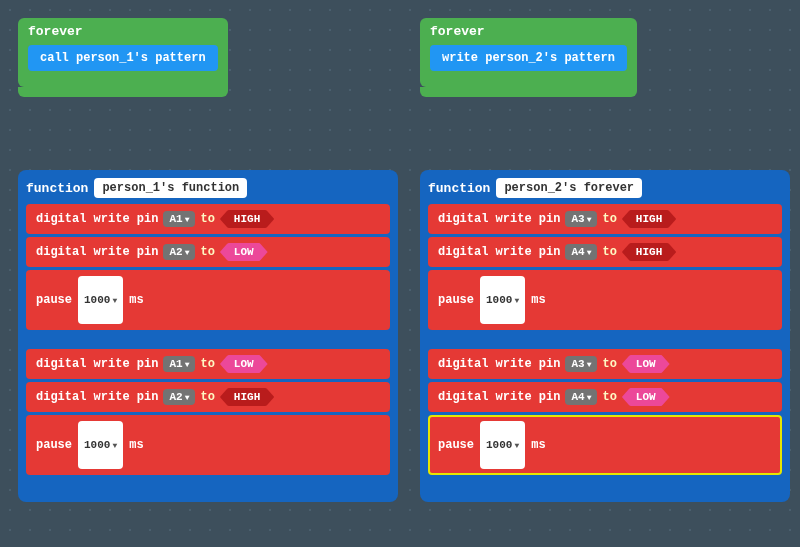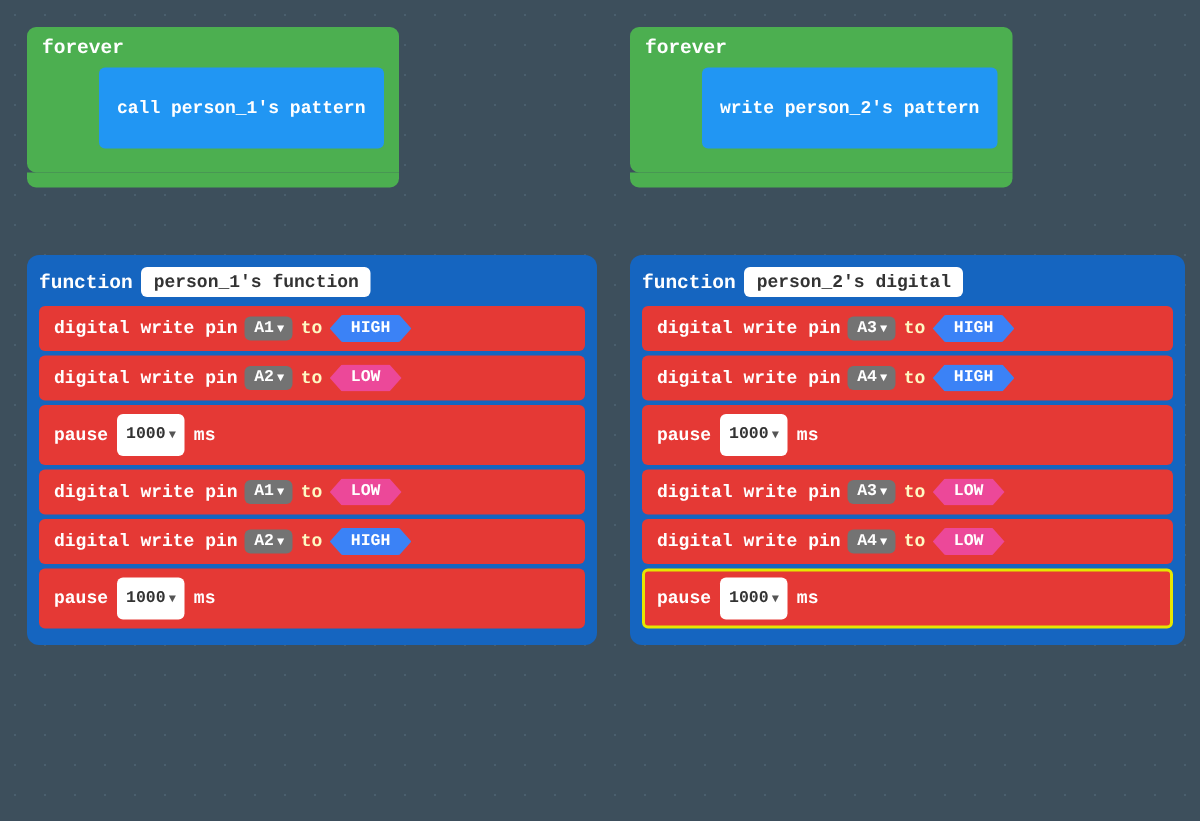--- a/index.html
+++ b/index.html
@@ -24,25 +24,24 @@
     }
     .forever-block .forever-label {
       color: white;
       font-size: 13px;
       font-weight: bold;
       margin-bottom: 6px;
     }
     .forever-block .call-block {
       background: #2196f3;
       border-radius: 4px;
-      padding: 20px 12px;
-      color: white;
-      font-size: 12px;
-      font-weight: bold;
-      margin-left: 38px;
+      padding: 6px 12px;
+      color: white;
+      font-size: 12px;
+      font-weight: bold;
     }
     .forever-block::after {
       content: '';
       position: absolute;
       bottom: -10px;
       left: 0;
       width: 100%;
       height: 10px;
       background: #4caf50;
       border-radius: 0 0 6px 6px;
@@ -102,21 +101,21 @@
     }
     .pin-select::after {
       content: '▼';
       font-size: 8px;
     }
     .to-label {
       color: #fef9c3;
       font-size: 12px;
     }
     .value-high {
-      background: #3b82f6;
+      background: #b91c1c;
       color: white;
       padding: 3px 10px;
       border-radius: 20px;
       font-size: 11px;
       font-weight: bold;
       clip-path: polygon(8px 0%, calc(100% - 8px) 0%, 100% 50%, calc(100% - 8px) 100%, 8px 100%, 0% 50%);
       padding: 3px 14px;
     }
     .value-low {
       background: #ec4899;
@@ -127,37 +126,37 @@
       font-weight: bold;
       clip-path: polygon(8px 0%, calc(100% - 8px) 0%, 100% 50%, calc(100% - 8px) 100%, 8px 100%, 0% 50%);
       padding: 3px 14px;
     }
 
     
     .pause-block {
       background: #e53935;
       border-radius: 4px;
       padding: 6px 10px;
-      margin-bottom: 3px;
+      margin-bottom: 19px;
       display: flex;
       align-items: center;
       gap: 6px;
       color: white;
       font-size: 12px;
       font-weight: bold;
     }
     .pause-block.highlighted {
       border: 2px solid #e6e600;
       padding: 4px 8px;
     }
     .pause-value {
       background: white;
       color: #333;
       border-radius: 4px;
-      padding: 8px 6px;
+      padding: 18px 6px;
       font-size: 11px;
       font-weight: bold;
       display: flex;
       align-items: center;
       gap: 2px;
     }
     .pause-value::after {
       content: '▼';
       font-size: 8px;
       color: #555;
@@ -229,21 +228,21 @@
   <div class="pause-block">
     <span>pause</span>
     <span class="pause-value">1000</span>
     <span class="ms-label">ms</span>
   </div>
 </div>
 
 <div id="function-2" class="function-block">
   <div class="function-header">
     <span class="function-label">function</span>
-    <span class="function-name-box">person_2's digital</span>
+    <span class="function-name-box">person_2's forever</span>
   </div>
 
   <div class="dw-block">
     <span>digital write pin</span>
     <span class="pin-select">A3</span>
     <span class="to-label">to</span>
     <span class="value-high">HIGH</span>
   </div>
 
   <div class="dw-block">

